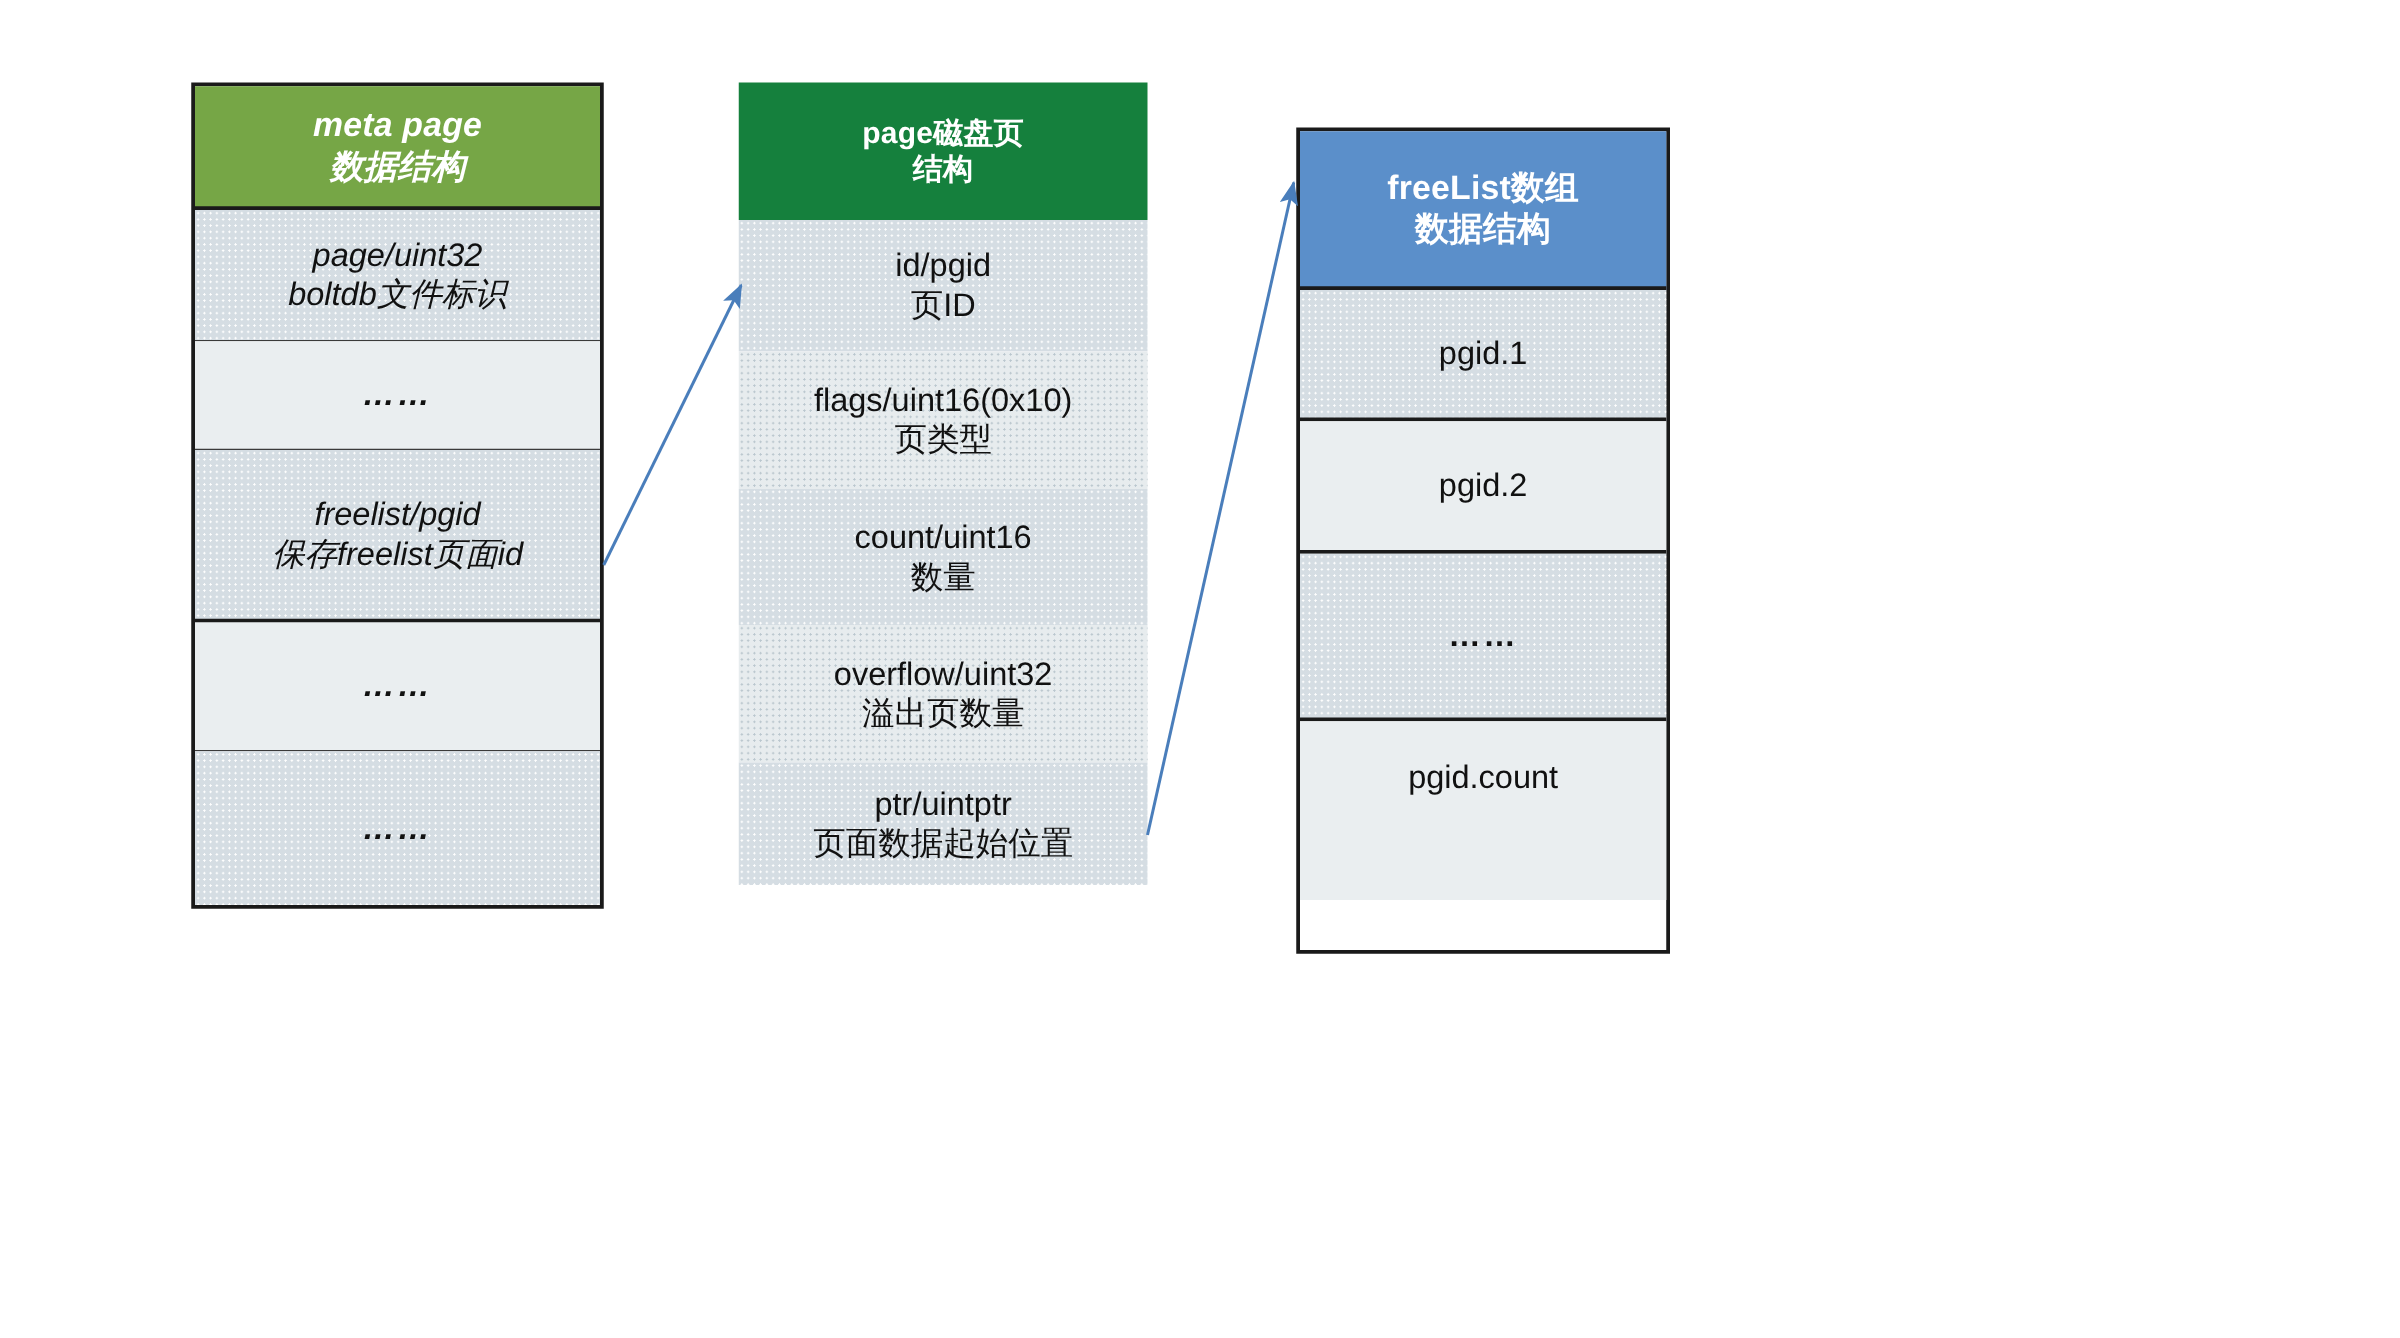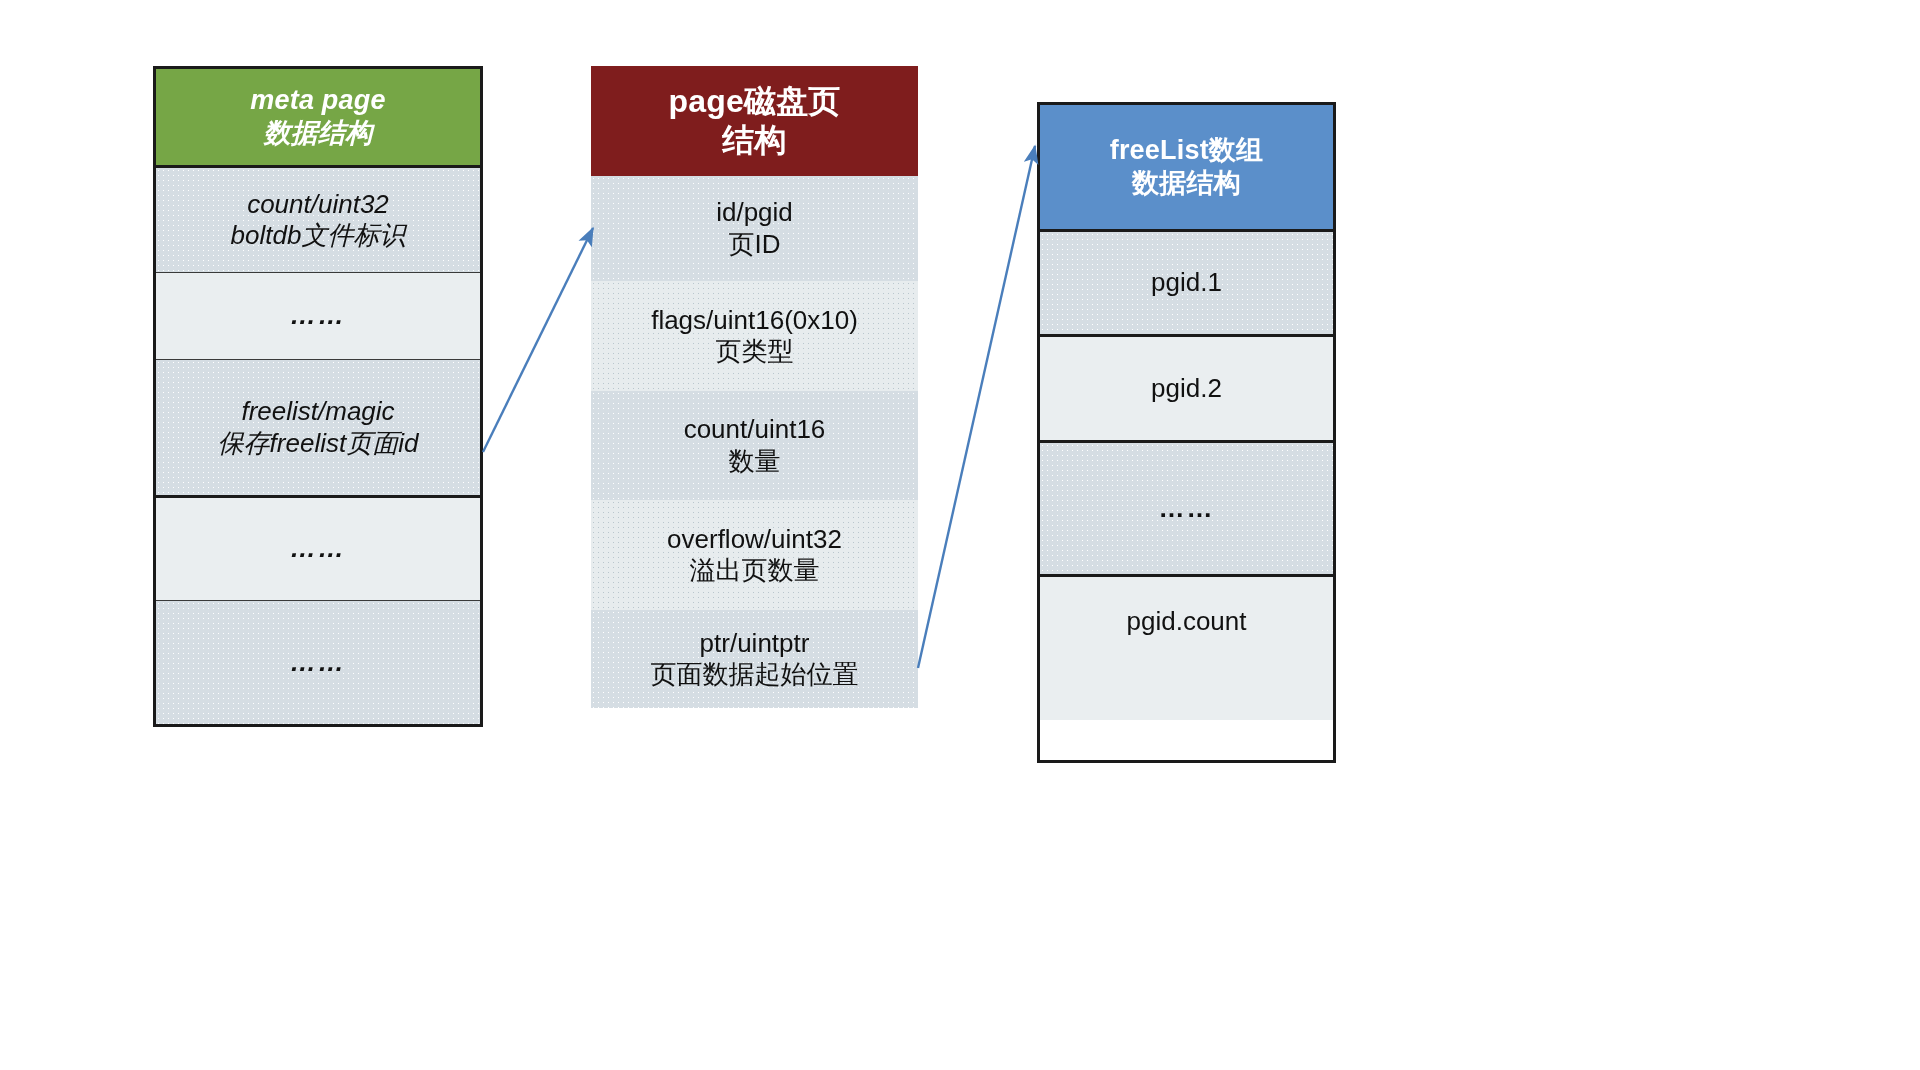--- a/index.html
+++ b/index.html
@@ -93,45 +93,45 @@
 <div id="canvas">
 
   <div class="column" id="c1" style="left:153px; top:66px; width:330px; height:661px;font-style:italic;">
 
     <div class="col-header" style="height:99px; background:#76a646; font-size:27px;">
       <span class="ln">meta page</span>
       <span class="ln">数据结构</span>
     </div>
 
     <div class="cell fill-dot" style="height:105px; font-size:26px;">
-      <span class="ln">count/uint32</span>
+      <span class="ln">page/uint32</span>
       <span class="ln">boltdb文件标识</span>
     </div>
 
     <div class="cell fill-plain" style="height:87px; font-size:26px;">
       <span class="ln dots">……</span>
     </div>
 
     <div class="cell fill-dot" style="height:138px; font-size:26px; border-bottom:3px solid #1a1a1a;">
-      <span class="ln">freelist/magic</span>
+      <span class="ln">freelist/pgid</span>
       <span class="ln">保存freelist页面id</span>
     </div>
 
     <div class="cell fill-plain" style="height:103px; font-size:26px;">
       <span class="ln dots">……</span>
     </div>
 
     <div class="cell fill-dot" style="height:123px; font-size:26px;">
       <span class="ln dots">……</span>
     </div>
   </div>
 
   <div class="column" id="c2" style="left:591px; top:66px; width:327px; height:661px; border:none;">
 
-    <div class="col-header" style="height:110px; background:#7f1d1d; font-size:32px; border-bottom:none;">
+    <div class="col-header" style="height:110px; background:#15803d; font-size:24px; border-bottom:none;">
       <span class="ln">page磁盘页</span>
       <span class="ln">结构</span>
     </div>
 
     <div class="cell fill-dot" style="height:105px; font-size:26px; border-bottom:none;">
       <span class="ln">id/pgid</span>
       <span class="ln">页ID</span>
     </div>
 
     <div class="cell fill-dot-light" style="height:110px; font-size:26px; border-bottom:none;">

